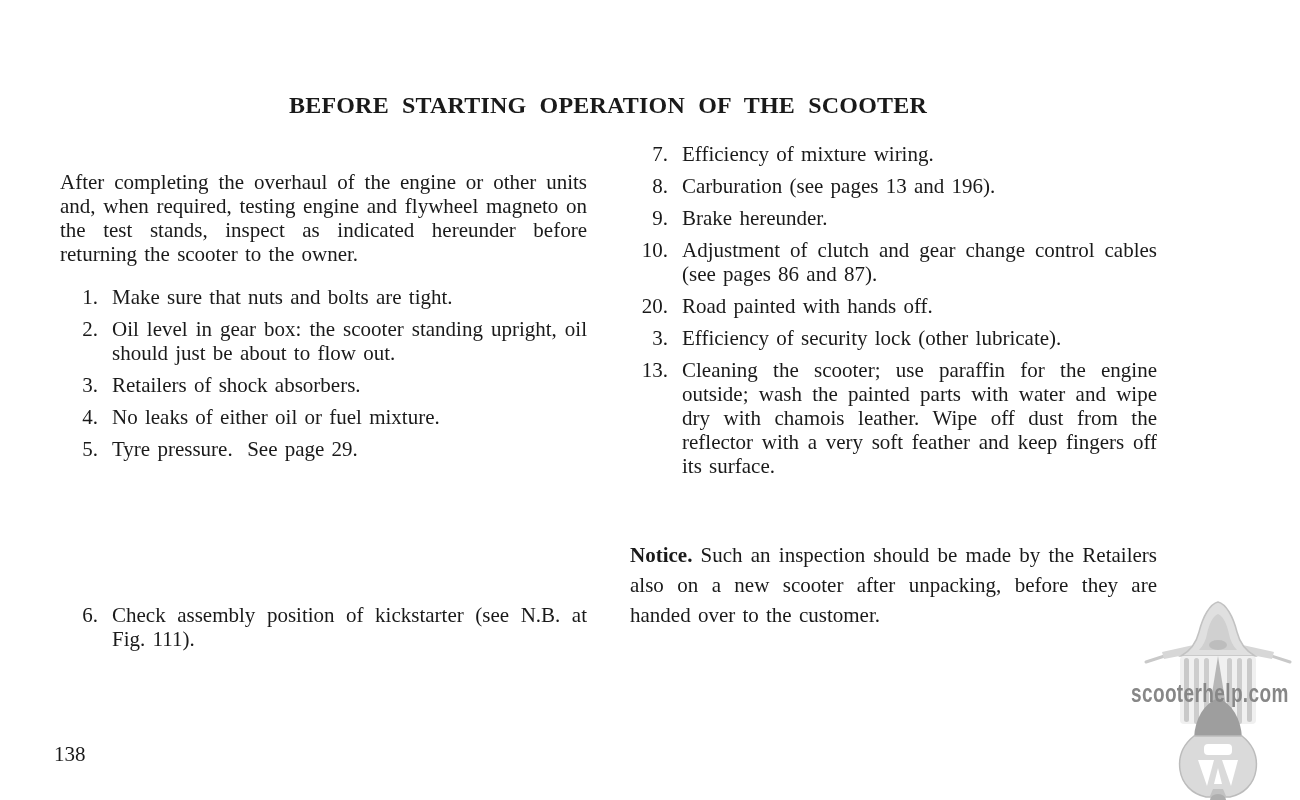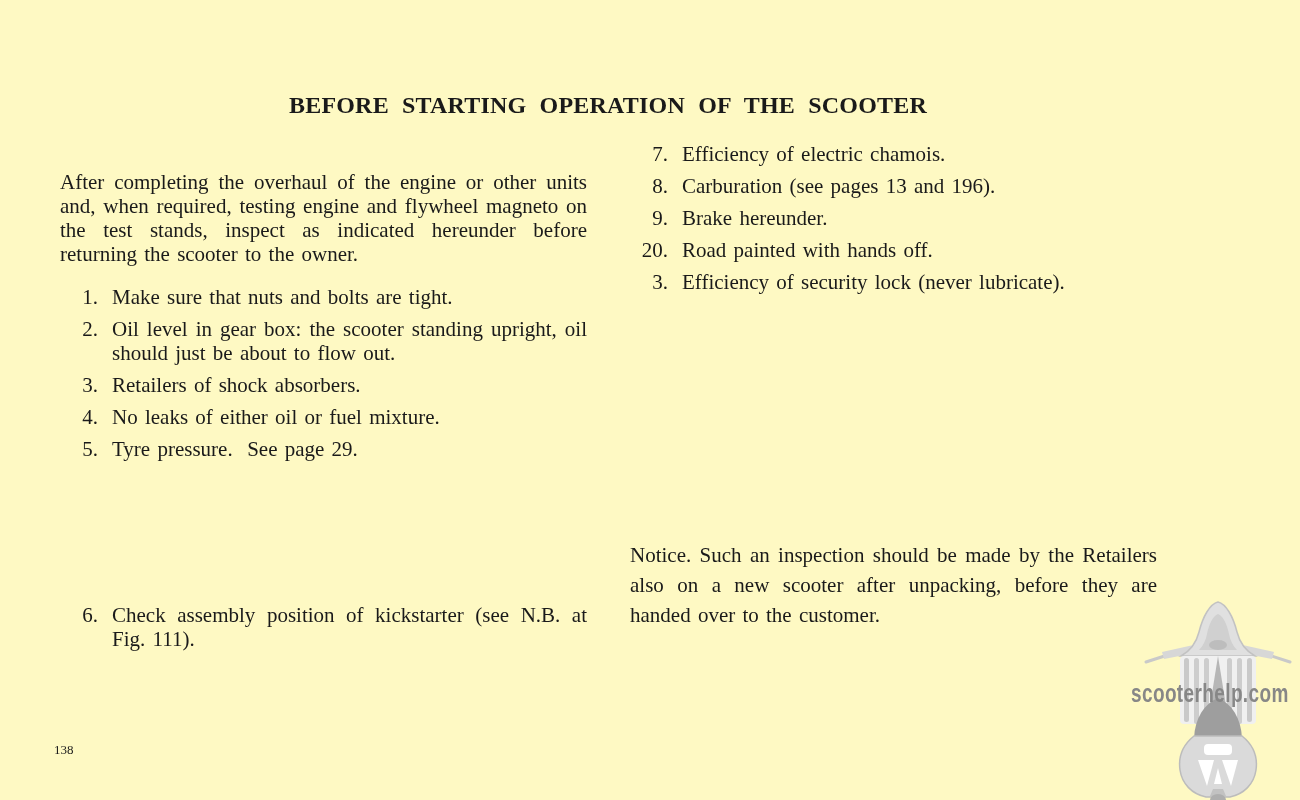--- a/index.html
+++ b/index.html
@@ -1,21 +1,21 @@
 <!DOCTYPE html>
 <html><head>
 <meta charset="utf-8">
 <style>
   * { margin: 0; padding: 0; box-sizing: border-box; }
   html, body { background: #888; }
   .page {
     position: relative;
     width: 1300px;
     height: 800px;
-    background: #fef9c3;
+    background: #ffffff;
     font-family: "Liberation Serif", serif;
     color: #1a1a1a;
     overflow: hidden;
     margin: 0 auto;
   }
   .title {
     position: absolute;
     left: 60px;
     top: 92px;
     width: 1096px;
@@ -45,26 +45,26 @@
   .num { flex: 0 0 38px; text-align: right; }
   .txt { flex: 1; margin-left: 14px; text-align: justify; }
   .item6-block { position: absolute; top: 433px; left: 0; right: 0; }
   .item6-block li { display: flex; }
   .notice {
     position: absolute;
     top: 398px; left: 0; right: 0;
     line-height: 30px;
     text-align: justify;
   }
-  .notice-label { font-weight: normal; }
+  .notice-label { font-weight: bold; }
   .page-number {
     position: absolute;
     left: 54px;
     top: 742px;
-    font-size: 13px;
+    font-size: 21px;
   }
   .watermark-svg {
     position: absolute;
     left: 1140px;
     top: 596px;
     width: 156px;
     height: 206px;
   }
   .watermark-text {
     position: absolute;
@@ -116,37 +116,45 @@
         <span class="num">6.</span>
         <span class="txt">Check assembly position of kickstarter (see N.B. at Fig. 111).</span>
       </li>
     </ol>
   </div>
 
   <div class="col col-right">
     <ol class="items">
       <li>
         <span class="num">7.</span>
-        <span class="txt">Efficiency of electric chamois.</span>
+        <span class="txt">Efficiency of mixture wiring.</span>
       </li>
       <li>
         <span class="num">8.</span>
         <span class="txt">Carburation (see pages 13 and 196).</span>
       </li>
       <li>
         <span class="num">9.</span>
         <span class="txt">Brake hereunder.</span>
       </li>
       <li>
+        <span class="num">10.</span>
+        <span class="txt">Adjustment of clutch and gear change control cables (see pages 86 and 87).</span>
+      </li>
+      <li>
         <span class="num">20.</span>
         <span class="txt">Road painted with hands off.</span>
       </li>
       <li>
         <span class="num">3.</span>
-        <span class="txt">Efficiency of security lock (never lubricate).</span>
+        <span class="txt">Efficiency of security lock (other lubricate).</span>
+      </li>
+      <li>
+        <span class="num">13.</span>
+        <span class="txt">Cleaning the scooter; use paraffin for the engine outside; wash the painted parts with water and wipe dry with chamois leather. Wipe off dust from the reflector with a very soft feather and keep fingers off its surface.</span>
       </li>
     </ol>
     <p class="notice"><span class="notice-label">Notice.</span><span> Such an inspection should be made by the Retailers also on a new scooter after unpacking, before they are handed over to the customer.</span></p>
   </div>
 
   <div class="page-number">138</div>
 
   <svg class="watermark-svg" viewBox="0 0 156 206" xmlns="http://www.w3.org/2000/svg" aria-hidden="true">
 
     <line x1="6" y1="66" x2="40" y2="55" stroke="#c9c9c9" stroke-width="3" stroke-linecap="round"></line>

